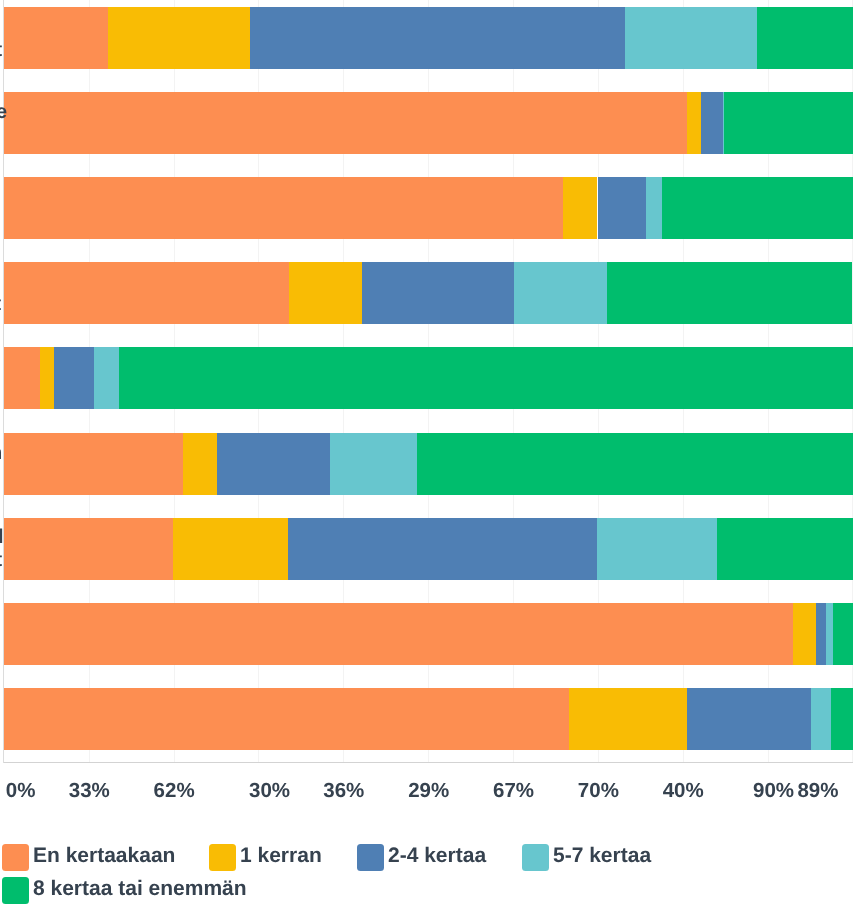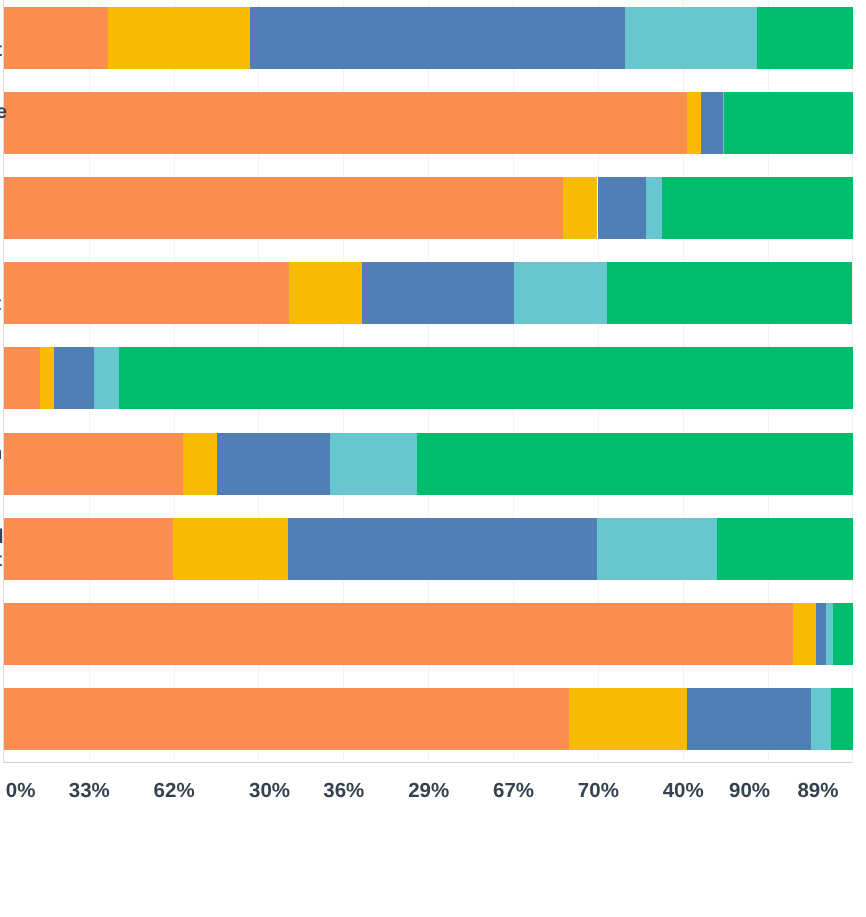--- a/index.html
+++ b/index.html
@@ -159,20 +159,44 @@
   <div class="xticks" id="xticks">
     <div class="xtick" style="left: 5.75px;">0%</div>
     <div class="xtick" style="left: 68.7794px;">33%</div>
     <div class="xtick" style="left: 153.624px;">62%</div>
     <div class="xtick" style="left: 249px;">30%</div>
     <div class="xtick" style="left: 323.314px;">36%</div>
     <div class="xtick" style="left: 408.159px;">29%</div>
     <div class="xtick" style="left: 493.004px;">67%</div>
     <div class="xtick" style="left: 577.849px;">70%</div>
     <div class="xtick" style="left: 662.694px;">40%</div>
-    <div class="xtick" style="left: 729px;">90%</div>
+    <div class="xtick" style="left: 753px;">90%</div>
     <div class="xtick" style="left: 797.462px;">89%</div>
   </div>
 
   <div class="legend">
+    <div class="legend-row" id="legend-row-1">
+      <div class="legend-item" style="left: 2px;">
+        <span class="swatch" style="background: rgb(253, 142, 81);"></span>
+        <span class="legend-label">En kertaakaan</span>
+      </div>
+      <div class="legend-item" style="left: 209px;">
+        <span class="swatch" style="background: rgb(249, 188, 4);"></span>
+        <span class="legend-label">1 kerran</span>
+      </div>
+      <div class="legend-item" style="left: 357px;">
+        <span class="swatch" style="background: rgb(79, 127, 180);"></span>
+        <span class="legend-label">2-4 kertaa</span>
+      </div>
+      <div class="legend-item" style="left: 522px;">
+        <span class="swatch" style="background: rgb(103, 198, 206);"></span>
+        <span class="legend-label">5-7 kertaa</span>
+      </div>
+    </div>
+    <div class="legend-row" id="legend-row-2">
+      <div class="legend-item" style="left: 2px;">
+        <span class="swatch" style="background: rgb(0, 189, 109);"></span>
+        <span class="legend-label">8 kertaa tai enemmän</span>
+      </div>
+    </div>
   </div>
 
 </div>
 
 </body></html>

